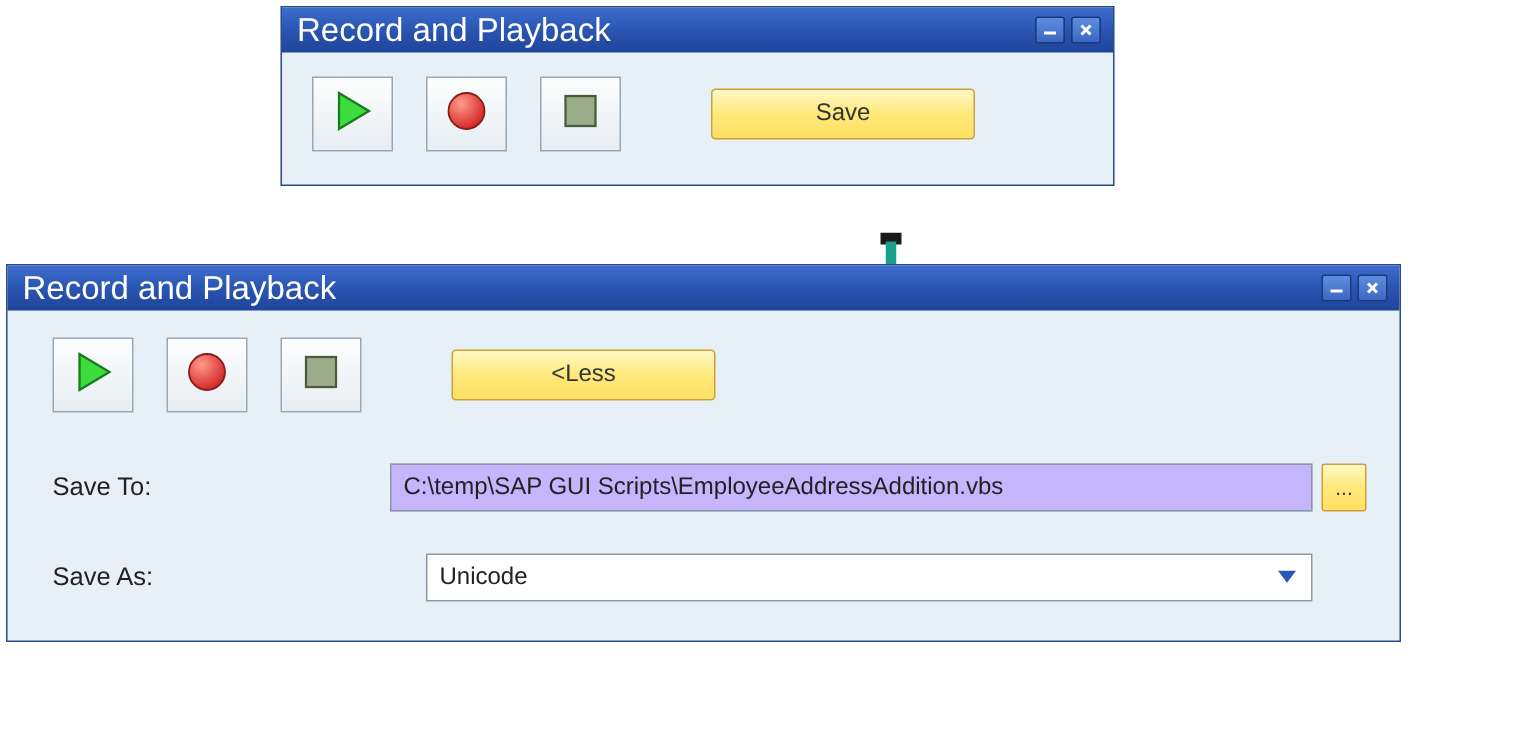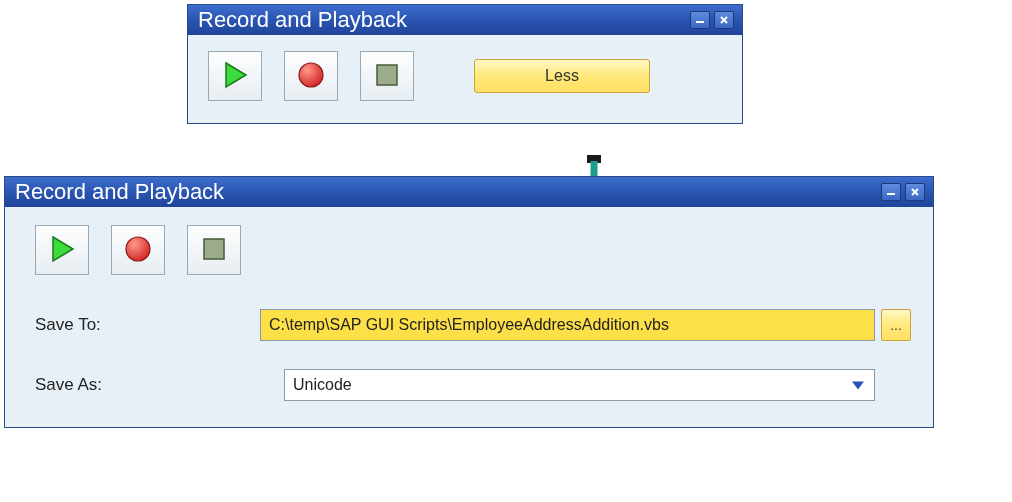--- a/index.html
+++ b/index.html
@@ -82,21 +82,21 @@
   }
   .form-label {
     width: 225px;
     font-size: 17px;
     color: #222;
   }
   .text-input {
     flex: 1;
     height: 32px;
     border: 1px solid #8a98a8;
-    background: #fde047;
+    background: #c4b5fd;
     padding: 0 8px;
     font-size: 16px;
     font-family: inherit;
     color: #222;
   }
   .browse-btn {
     width: 30px;
     height: 32px;
     margin-left: 6px;
     background: linear-gradient(to bottom, #fff7c6 0%, #ffe97a 50%, #ffdf63 100%);
@@ -178,21 +178,21 @@
       </div>
       <div class="icon-btn">
         <span>
           <svg width="24" height="24" viewBox="0 0 24 24">
               <rect x="2" y="2" width="20" height="20" fill="#9aac8a" stroke="#4a5a3a" stroke-width="1.5"></rect>
             </svg>
         </span>
       </div>
       <div style="width:16px"></div>
       <div class="yellow-btn">
-        <span>Less</span>
+        <span>Save</span>
       </div>
     </div>
   </div>
 </div>
 
 <div class="arrow-connector" style="left:576px; top:155px;">
   <svg width="38" height="56" viewBox="0 0 38 56">
     <rect x="11" y="0" width="14" height="8" fill="#1a1a1a"></rect>
     <line x1="18" y1="6" x2="18" y2="44" stroke="#1aa08a" stroke-width="7"></line>
     <polygon points="6,38 30,38 18,54" fill="#1aa08a"></polygon>
@@ -239,20 +239,23 @@
         </span>
       </div>
       <div class="icon-btn">
         <span>
           <svg width="24" height="24" viewBox="0 0 24 24">
               <rect x="2" y="2" width="20" height="20" fill="#9aac8a" stroke="#4a5a3a" stroke-width="1.5"></rect>
             </svg>
         </span>
       </div>
       <div style="width:16px"></div>
+      <div class="yellow-btn">
+        <span>&lt;Less</span>
+      </div>
     </div>
 
     <div class="form-row" style="margin-top:34px;">
       <div class="form-label">Save To:</div>
       <input class="text-input" type="text" value="C:\temp\SAP GUI Scripts\EmployeeAddressAddition.vbs" style="">
       <div class="browse-btn">
         <span>...</span>
       </div>
     </div>
 

